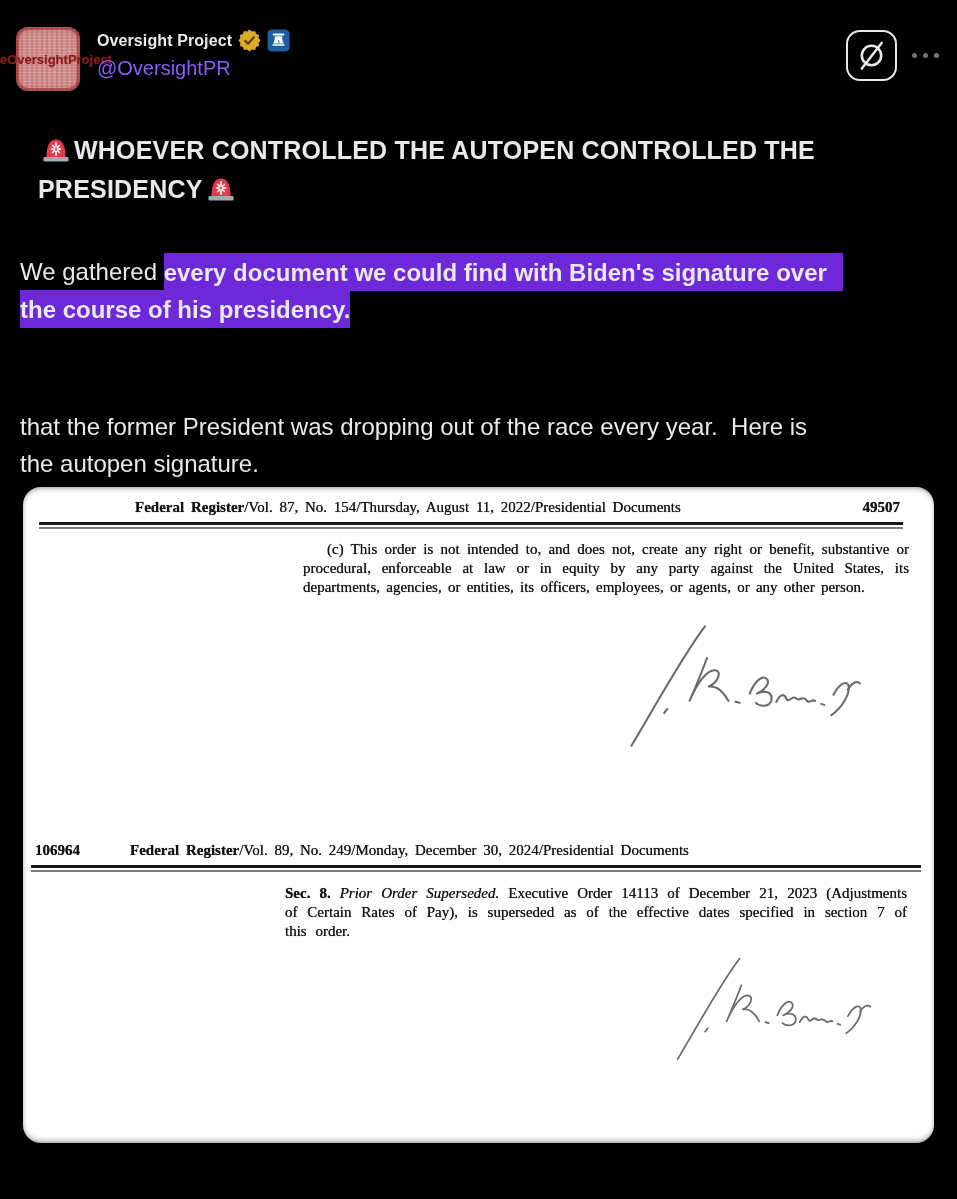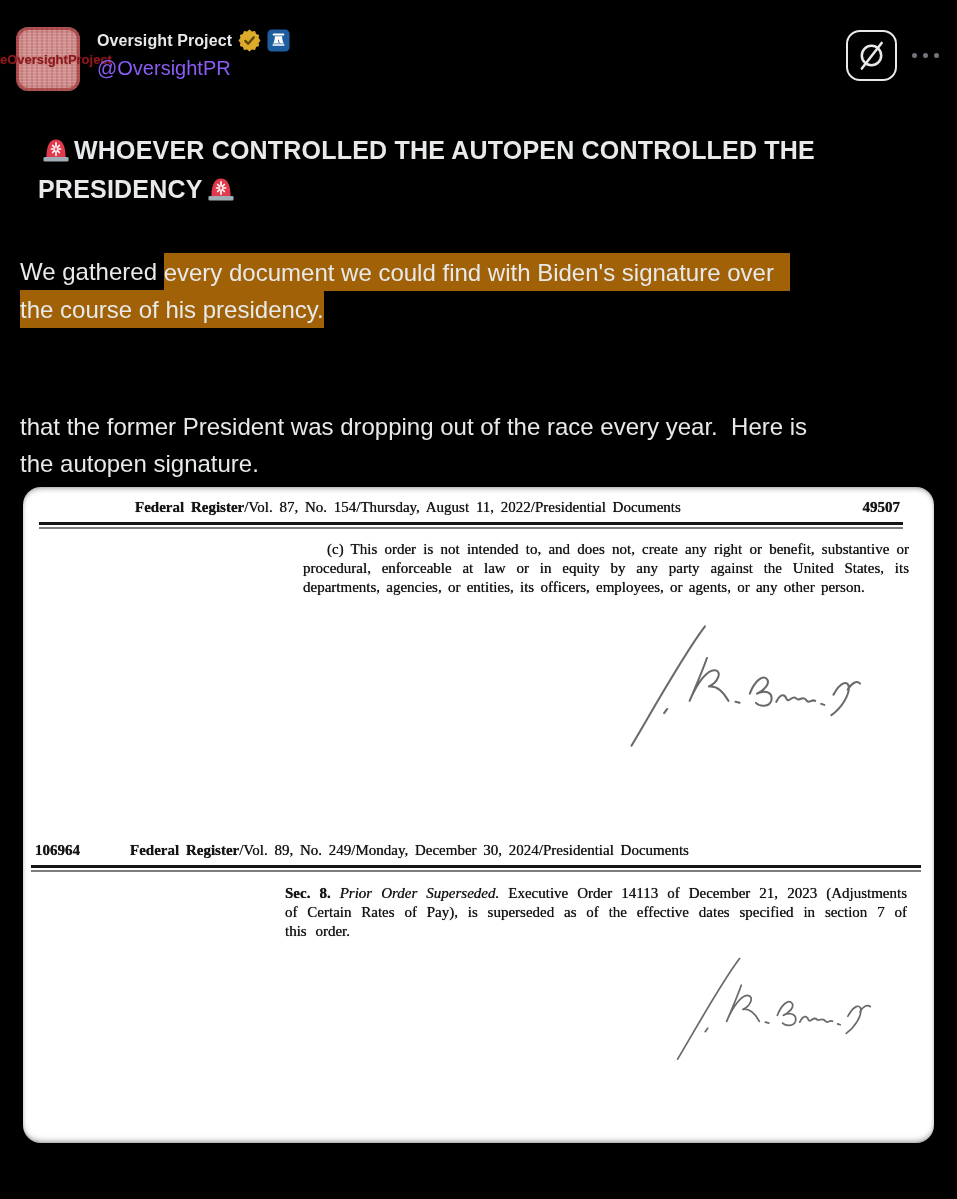--- a/index.html
+++ b/index.html
@@ -31,21 +31,21 @@
   .more-btn { position:absolute; top:22px; right:-2px; display:flex; gap:6px;
               background:none; border:none; padding:4px; cursor:pointer; }
   .more-btn .dot { width:5px; height:5px; border-radius:50%; background:#71767b; }
 
   
   .tweet-body { position:absolute; left:20px; top:113px; width:917px; color:#e7e9ea; }
   .headline { margin:18px; font-size:25px; font-weight:700; line-height:39px; letter-spacing:.2px; }
   .siren { vertical-align:-5px; margin:0 3px; }
   .para { margin:44px 0 0 0; font-size:24px; font-weight:400; line-height:37px; }
   .para3 { white-space:pre-wrap; }
-  .hl { background:#a16207; padding:5.5px 0; }
+  .hl { background:#6d28d9; padding:5.5px 0;font-weight:bold; }
   .hl-ext { padding-right:16px; }
 
   
   .doc-card { position:absolute; left:23px; top:487px; width:911px; height:656px; margin:0;
               background:#fff; border-radius:18px; overflow:hidden; cursor:pointer;
               box-shadow: inset 0 3px 6px -3px rgba(0,0,0,.55), inset 0 -4px 7px -4px rgba(0,0,0,.6); padding-left: 33px; }
   .scan { position:absolute; inset:0; filter:blur(0.35px); color:#141414;
           font-family:"Liberation Serif","DejaVu Serif",serif; }
   .fr-head { position:absolute; font-size:15px; font-weight:400; word-spacing:3px; white-space:nowrap;
              text-shadow:0 0 .7px rgba(0,0,0,.85); }

